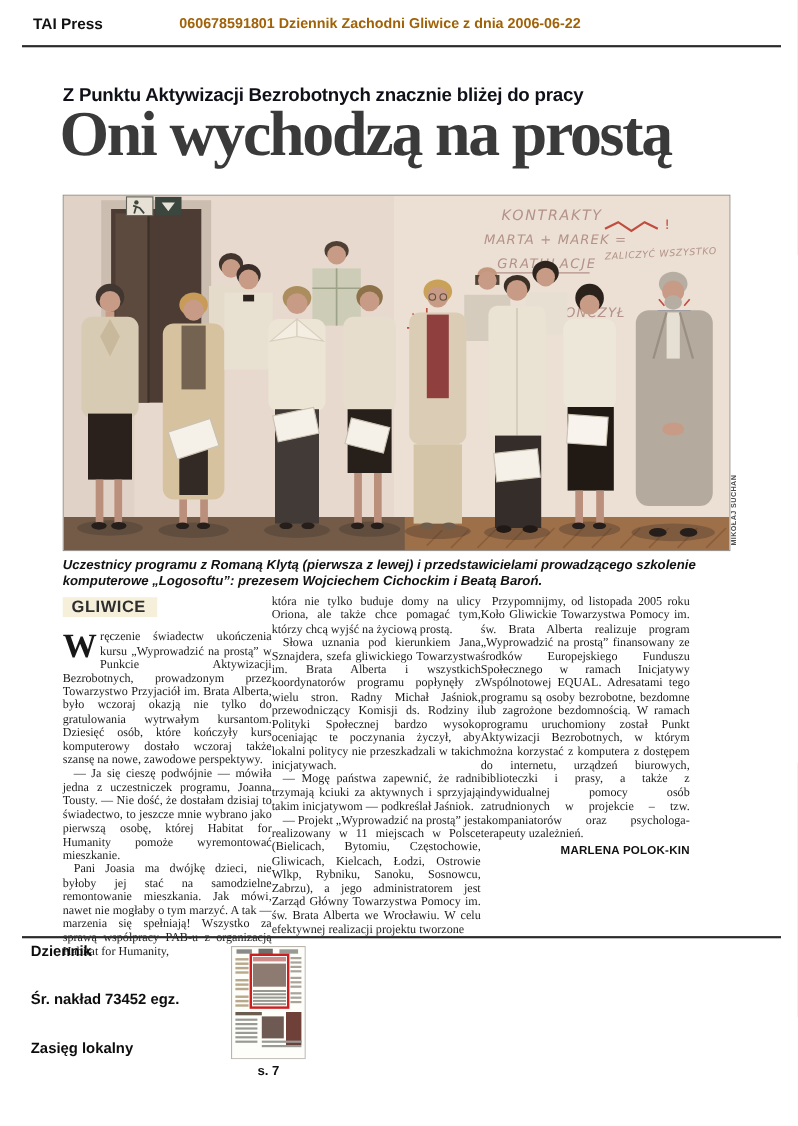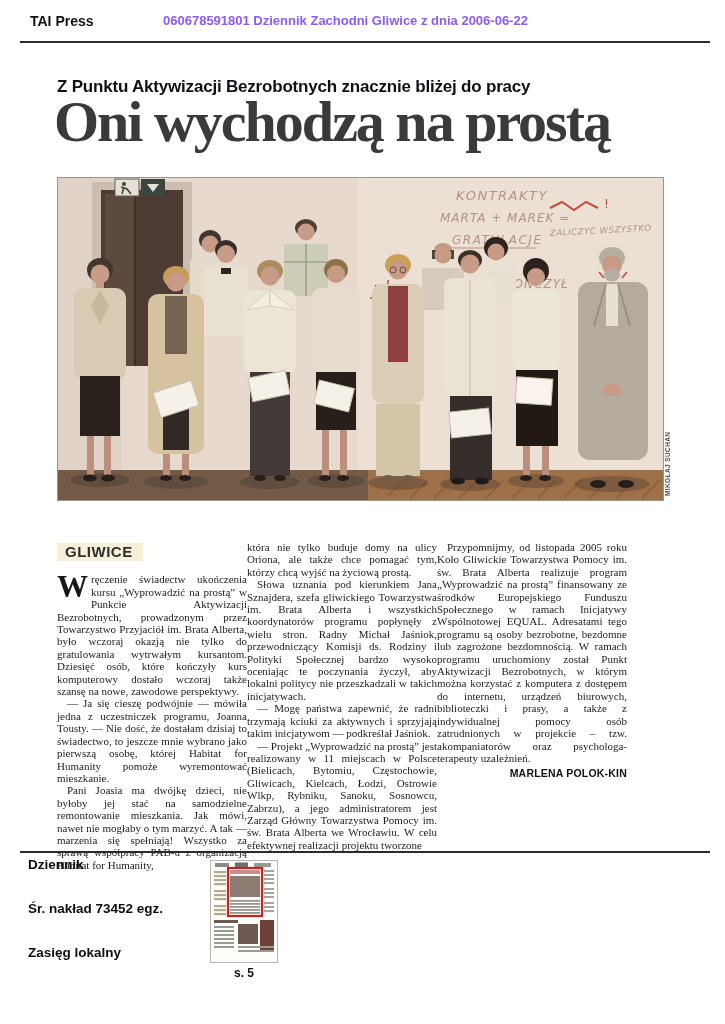--- a/index.html
+++ b/index.html
@@ -1,20 +1,20 @@
 <!DOCTYPE html>
 <html><head>
 <meta charset="utf-8">
 <style>
   html,body{margin:0;padding:0;background:#e8e8e8;}
   .page{position:relative;width:725px;height:1024px;background:#ffffff;overflow:hidden;
         font-family:"Liberation Sans",sans-serif;}
   
   .agency{position:absolute;left:30px;top:13px;font-weight:bold;font-size:14px;color:#111;}
-  .clip-id{position:absolute;left:163px;top:13px;font-weight:bold;font-size:13px;color:#8b5cf6;}
+  .clip-id{position:absolute;left:163px;top:13px;font-weight:bold;font-size:13px;color:#a16207;}
   .rule-top{position:absolute;left:20px;top:41px;width:690px;height:2px;background:#2b2b2b;}
   
   .kicker{position:absolute;left:57px;top:77px;font-weight:bold;font-size:17px;letter-spacing:-0.2px;color:#101019;}
   .headline{position:absolute;left:54px;top:92px;font-family:"Liberation Serif",serif;font-weight:bold;
             font-size:58px;letter-spacing:-2px;color:#3a3a3a;line-height:1.05;}
   
   .photo{position:absolute;left:57px;top:177px;width:605px;height:322px;border:1px solid #9a948c;box-sizing:content-box;}
   .photo svg{display:block;}
   .credit{position:absolute;left:664px;top:384px;height:112px;writing-mode:vertical-rl;transform:rotate(180deg);
           font-size:6.5px;font-weight:bold;letter-spacing:.4px;color:#4c4c4c;white-space:nowrap;}
@@ -242,20 +242,21 @@
         <ellipse cx="554" cy="212" rx="10" ry="6" fill="#c79c86"></ellipse>
         <ellipse cx="540" cy="306" rx="8" ry="4" fill="#1c1714"></ellipse>
           <ellipse cx="568" cy="306" rx="8" ry="4" fill="#1c1714"></ellipse>
       </g>
 
       <rect x="0" y="0" width="605" height="322" fill="#d49a8c" opacity="0.06"></rect>
     </svg>
   </div>
   <div class="credit">MIKOŁAJ SUCHAN</div>
 
+  <div class="caption">Uczestnicy programu z Romaną Klytą (pierwsza z lewej) i przedstawicielami prowadzącego szkolenie komputerowe „Logosoftu”: prezesem Wojciechem Cichockim i Beatą Baroń.</div>
 
   <div class="cols">
     <div class="col">
       <span class="seclabel">GLIWICE</span>
       <p><span class="dropcap">W</span><span>ręczenie świadectw ukończenia kursu „Wyprowadzić na prostą” w Punkcie Aktywizacji Bezrobotnych, prowadzonym przez Towarzystwo Przyjaciół im. Brata Alberta, było wczoraj okazją nie tylko do gratulowania wytrwałym kursantom. Dziesięć osób, które kończyły kurs komputerowy dostało wczoraj także szansę na nowe, zawodowe perspektywy.</span></p>
       <p class="ind">— Ja się cieszę podwójnie — mówiła jedna z uczestniczek programu, Joanna Tousty. — Nie dość, że dostałam dzisiaj to świadectwo, to jeszcze mnie wybrano jako pierwszą osobę, której Habitat for Humanity pomoże wyremontować mieszkanie.</p>
       <p class="ind">Pani Joasia ma dwójkę dzieci, nie byłoby jej stać na samodzielne remontowanie mieszkania. Jak mówi, nawet nie mogłaby o tym marzyć. A tak — marzenia się spełniają! Wszystko za sprawą współpracy PAB-u z organizacją Habitat for Humanity,</p>
     </div>
     <div class="col">
       <p>która nie tylko buduje domy na ulicy Oriona, ale także chce pomagać tym, którzy chcą wyjść na życiową prostą.</p>
@@ -324,15 +325,15 @@
           <rect x="4" y="78" width="20" height="2"></rect>
         <rect x="4" y="82" width="20" height="2"></rect>
           <rect x="4" y="86" width="20" height="2"></rect>
       </g>
       <rect x="28" y="64" width="20" height="20" fill="#6e5a52"></rect>
       <rect x="50" y="60" width="14" height="30" fill="#6e4038"></rect>
       <rect x="28" y="86" width="36" height="2" fill="#9a9a94"></rect>
       <rect x="28" y="90" width="36" height="2" fill="#9a9a94"></rect>
     </svg>
   </div>
-  <div class="pageref">s. 5</div>
+  <div class="pageref">s. 7</div>
 
 </div>
 
 </body></html>

